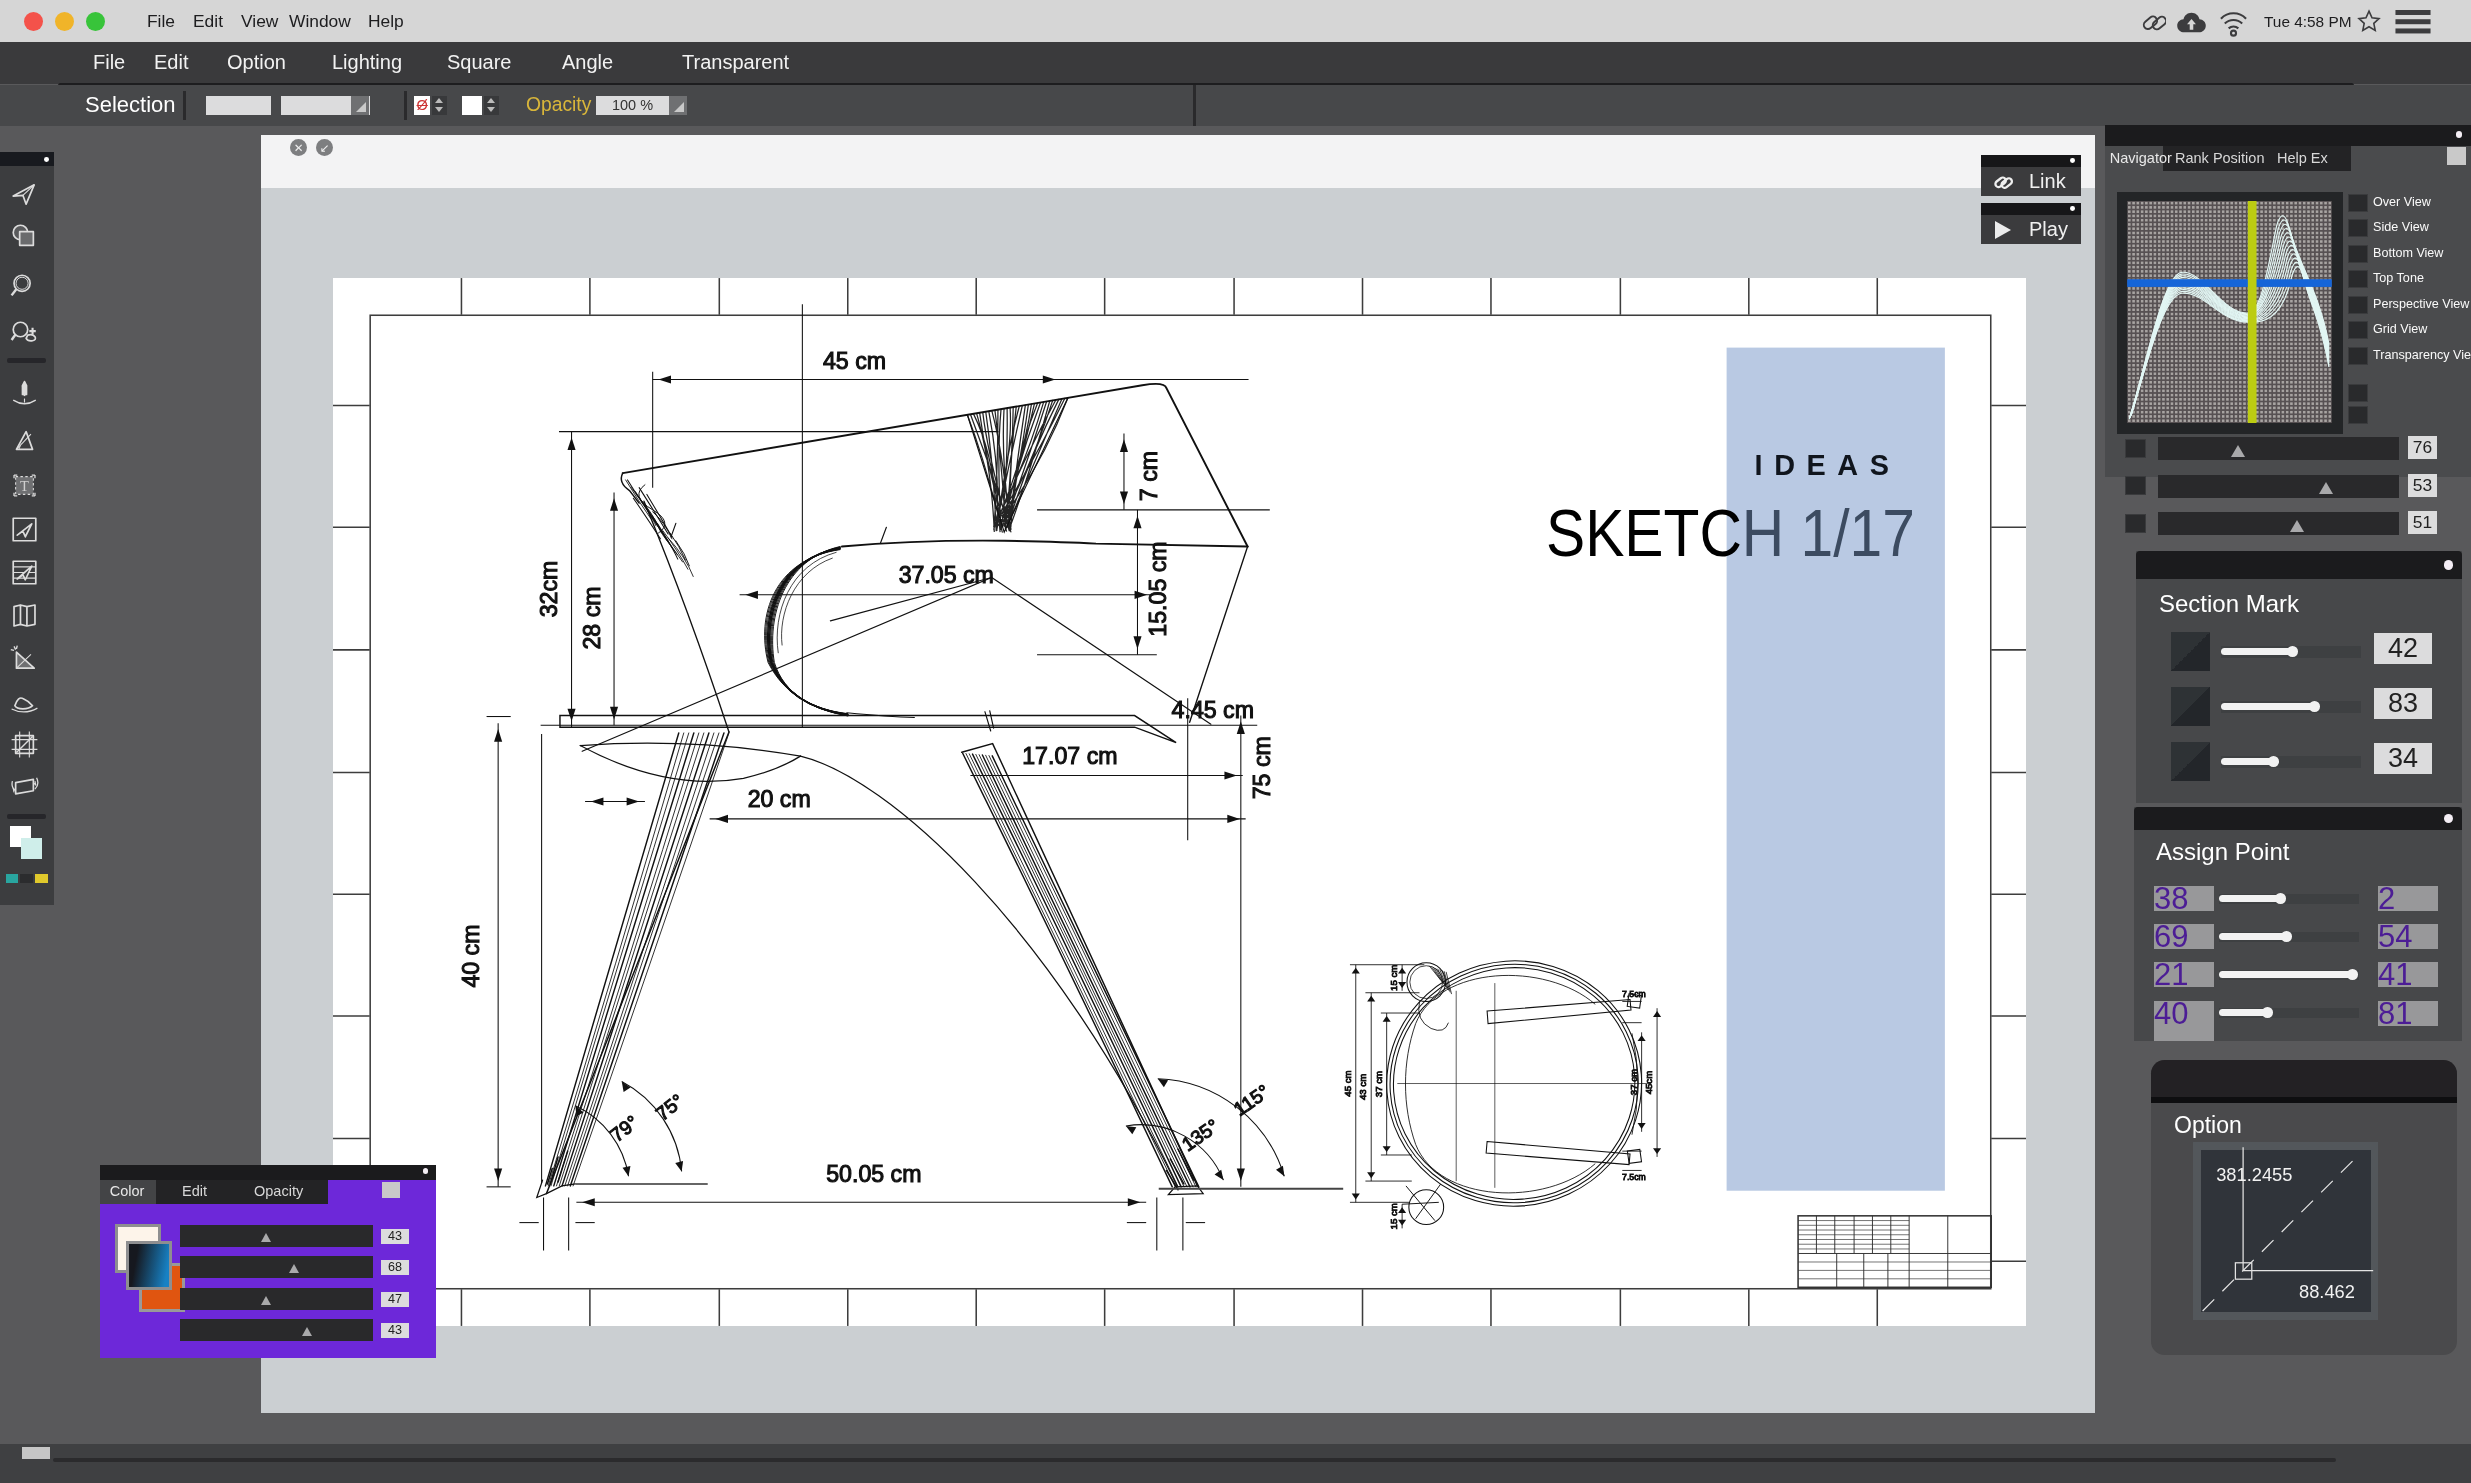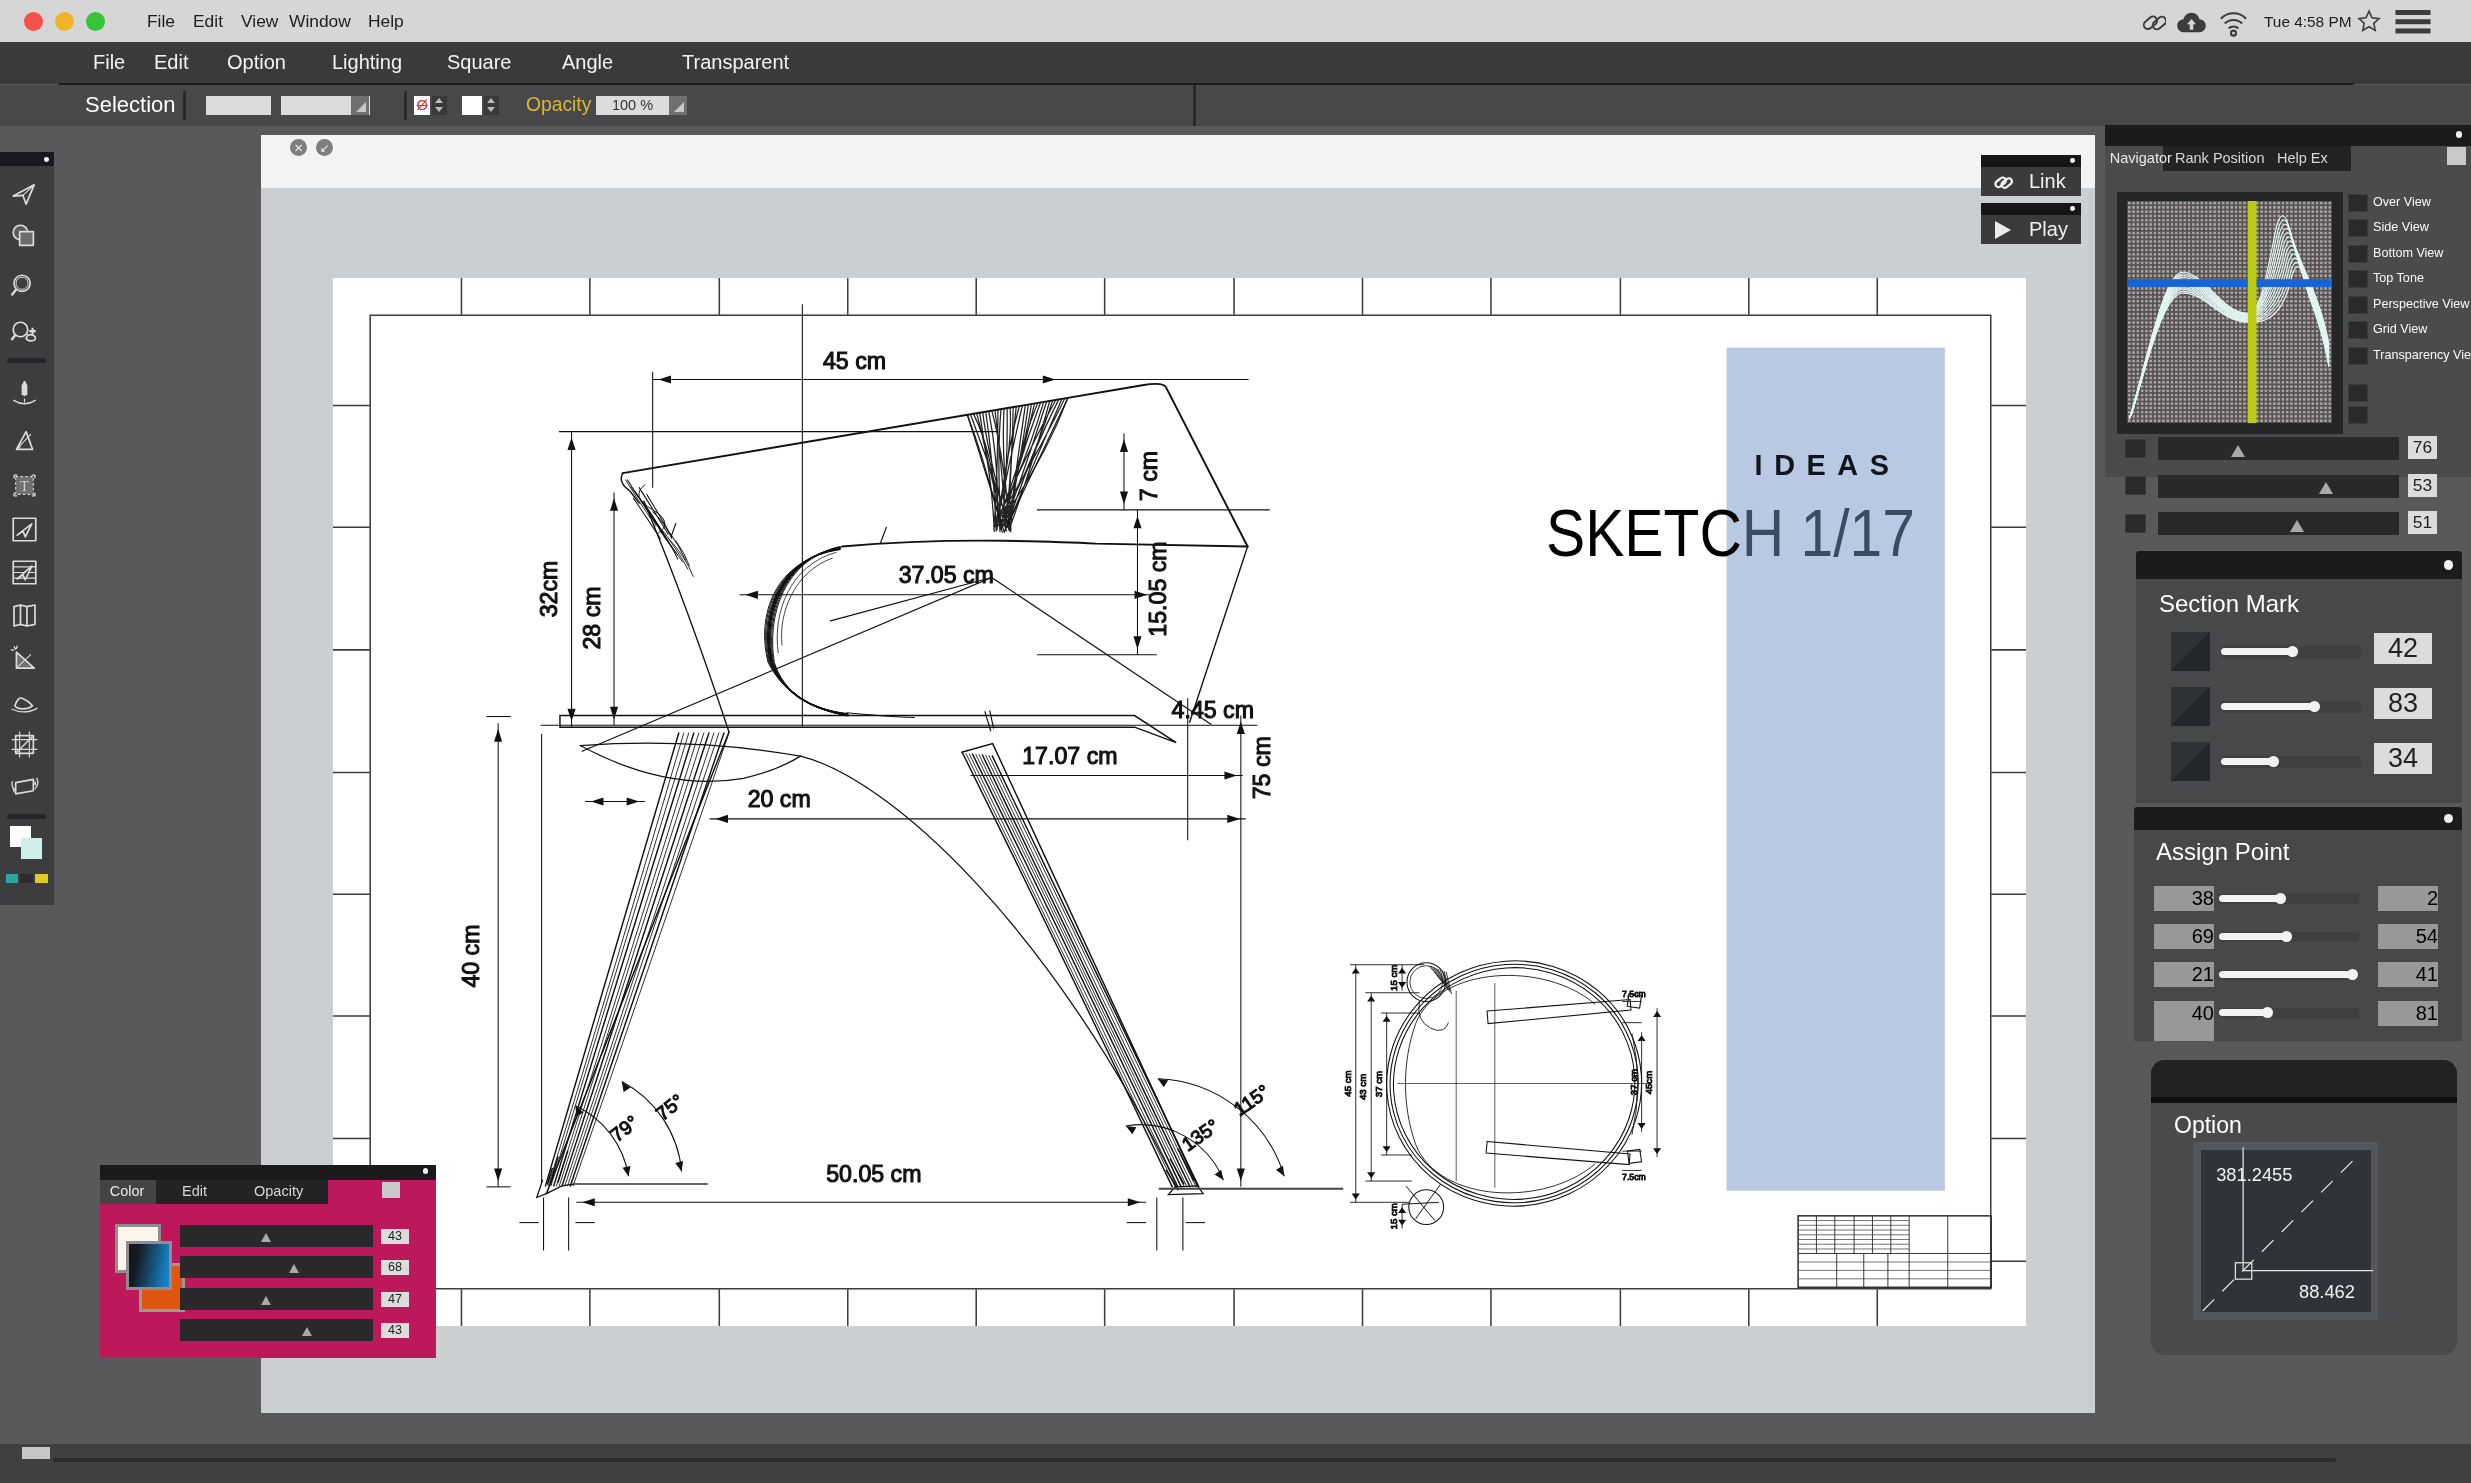--- a/index.html
+++ b/index.html
@@ -45,21 +45,21 @@
 .phdr i{position:absolute;right:8.7px;top:50%;margin-top:-4.8px;width:9.7px;height:9.7px;border-radius:50%;background:#f4eef5;}
 .ptitle{position:absolute;color:#fff;}
 .tab{position:absolute;font-size:14.5px;color:#e8e8e8;white-space:nowrap;}
 .valbox{position:absolute;background:#dcdcdd;color:#222;text-align:center;}
 .chk{position:absolute;background:#292a2c;border:1px solid #3a3b3d;}
 .cklbl{position:absolute;color:#fafafa;font-size:12.6px;white-space:nowrap;}
 .strack{position:absolute;background:#29292b;}
 .sthumb{position:absolute;width:0;height:0;border-left:7.7px solid transparent;border-right:7.7px solid transparent;border-bottom:12.6px solid #a9a9ab;}
 .wline{position:absolute;height:6.8px;background:#f2f2f2;border-radius:3.9px;}
 .wline:after{content:"";position:absolute;right:-1.9px;top:-1.9px;width:10.6px;height:10.6px;border-radius:50%;background:#f2f2f2;}
-.abox{position:absolute;background:#98989a;color:#000000;text-align:right;font-size:20px;line-height:25px;}
+.abox{position:absolute;background:#98989a;color:#4c1d95;text-align:left;font-size:31px;line-height:25px;}
 .sqicon{position:absolute;width:39px;height:39px;background:#222426;}
 </style></head><body>
 <div id="macbar" class="abs">
 <div class="tl" style="left:24px;background:#f4524a"></div>
 <div class="tl" style="left:55px;background:#f0b429"></div>
 <div class="tl" style="left:86px;background:#38c43a"></div>
 <span class="mi" style="left:147px">File</span>
 <span class="mi" style="left:193px">Edit</span>
 <span class="mi" style="left:241px">View</span>
 <span class="mi" style="left:289px">Window</span>
@@ -660,21 +660,21 @@
 <g fill="none" stroke="#e3e3e3" stroke-width="1.3">
 <path d="M52 5 V133"></path>
         <path d="M52 133 H187"></path>
 <rect x="44" y="125" width="17" height="17"></rect>
 <path d="M10 175 L166 19" stroke-dasharray="17 12"></path>
 </g>
 <text x="24" y="40" font-size="19" fill="#f2f2f2" font-family="Liberation Sans">381.2455</text>
 <text x="110" y="162" font-size="19" fill="#f2f2f2" font-family="Liberation Sans">88.462</text>
 </svg>
 </div>
-<div class="panel abs" style="left:100px;top:1165px;width:336px;height:193px;background:#be185d">
+<div class="panel abs" style="left:100px;top:1165px;width:336px;height:193px;background:#6d28d9">
 <div class="phdr" style="height:15.4px">
       <i style="width:5.8px;height:5.8px;right:7.7px"></i>
     </div>
 <div class="abs" style="left:0;top:15.4px;width:228px;height:24px;background:#232325"></div>
 <div class="abs" style="left:0;top:15.4px;width:56px;height:24px;background:#434446"></div>
 <span class="tab" style="left:9.7px;top:18.3px">Color</span>
 <span class="tab" style="left:82px;top:18.3px;color:#d8d8d8">Edit</span>
 <span class="tab" style="left:154px;top:18.3px;color:#d8d8d8">Opacity</span>
 <div class="abs" style="left:282px;top:17.4px;width:18.3px;height:15.4px;background:#c9c9c9"></div>
 <div class="abs" style="left:14.5px;top:59px;width:40px;height:43px;background:#fdf4ea;border:3.9px solid #8e8e90"></div>

